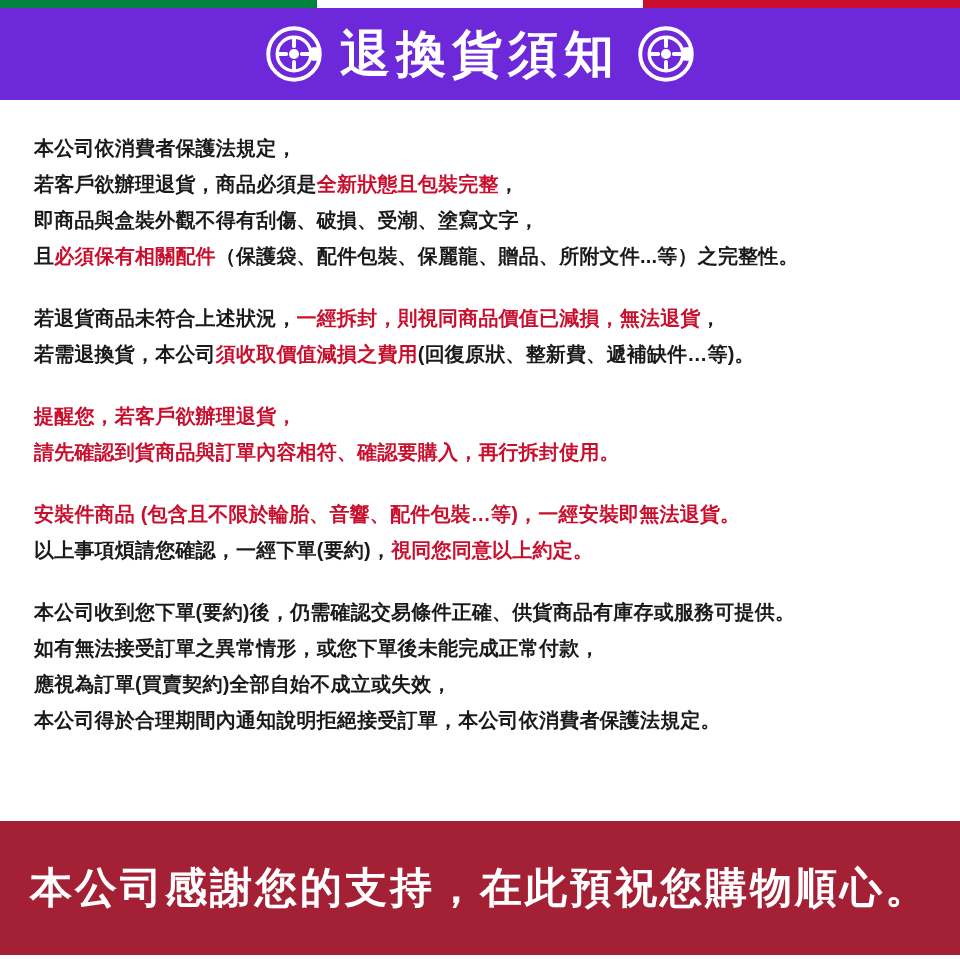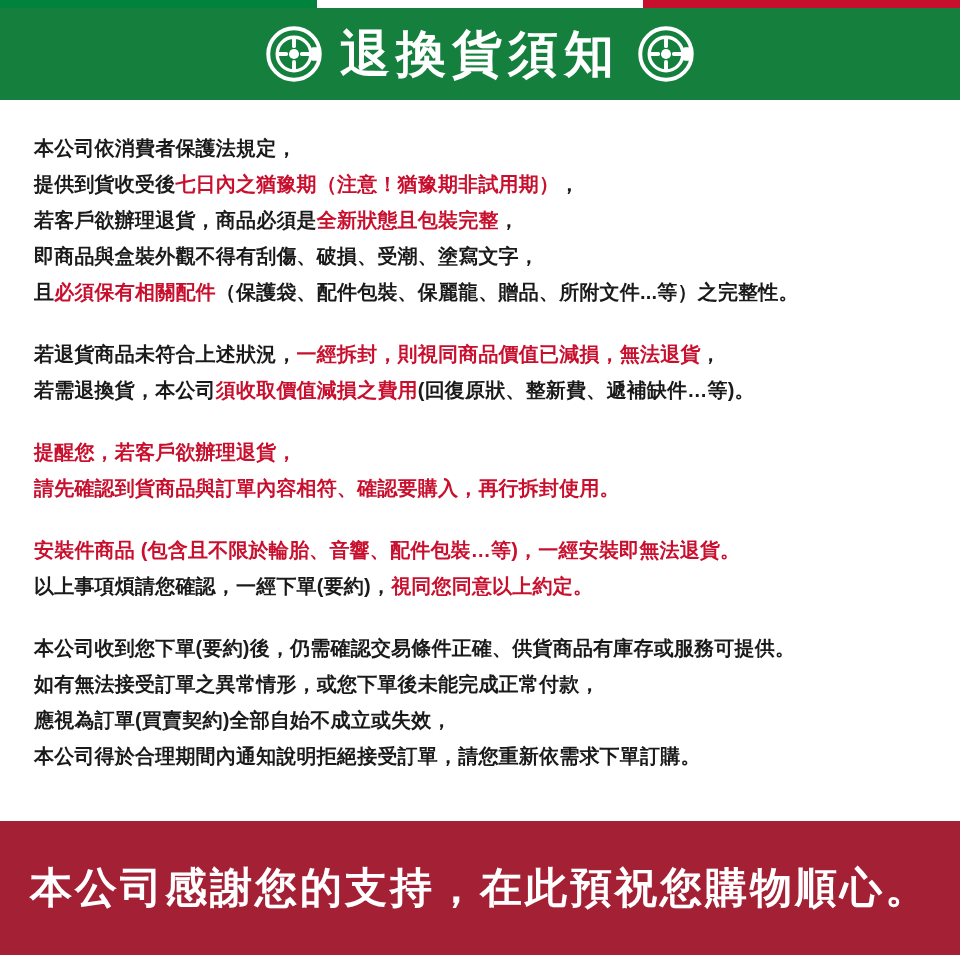--- a/index.html
+++ b/index.html
@@ -102,21 +102,21 @@
 <body>
 
 <div class="page">
 
   <div class="top-strip">
     <div class="seg seg-green" style="background: rgb(0, 132, 61);"></div>
     <div class="seg seg-white" style="background: rgb(255, 255, 255);"></div>
     <div class="seg seg-red" style="background: rgb(200, 16, 46);"></div>
   </div>
 
-  <div class="header" style="background: #15803d;">
+  <div class="header" style="background: #6d28d9;">
     <span class="wheel-icon">
       <svg viewBox="0 0 100 100" width="56" height="56" aria-hidden="true">
         <circle cx="50" cy="50" r="46" fill="none" stroke="#ffffff" stroke-width="7"></circle>
         <circle cx="50" cy="50" r="30" fill="none" stroke="#ffffff" stroke-width="6"></circle>
         <circle cx="50" cy="50" r="9" fill="#ffffff"></circle>
         <g stroke="#ffffff" stroke-width="7" stroke-linecap="round">
           <line x1="50" y1="22" x2="50" y2="36"></line>
           <line x1="50" y1="64" x2="50" y2="78"></line>
           <line x1="22" y1="50" x2="36" y2="50"></line>
           <line x1="64" y1="50" x2="78" y2="50"></line>
@@ -137,21 +137,20 @@
           <line x1="64" y1="50" x2="78" y2="50"></line>
         </g>
         <rect x="80" y="38" width="18" height="24" rx="4" fill="#ffffff"></rect>
       </svg>
     </span>
   </div>
 
   <div class="content">
       <div class="para">
         <div class="line"><span style="color: rgb(26, 26, 26);">本公司依消費者保護法規定，</span></div>
-        <div class="line"><span style="color: rgb(26, 26, 26);">提供到貨收受後</span><span class="hl" style="color: rgb(200, 16, 46);">七日內之猶豫期（注意！猶豫期非試用期）</span><span style="color: rgb(26, 26, 26);">，</span></div>
         <div class="line"><span style="color: rgb(26, 26, 26);">若客戶欲辦理退貨，商品必須是</span><span class="hl" style="color: rgb(200, 16, 46);">全新狀態且包裝完整</span><span style="color: rgb(26, 26, 26);">，</span></div>
         <div class="line"><span style="color: rgb(26, 26, 26);">即商品與盒裝外觀不得有刮傷、破損、受潮、塗寫文字，</span></div>
         <div class="line"><span style="color: rgb(26, 26, 26);">且</span><span class="hl" style="color: rgb(200, 16, 46);">必須保有相關配件</span><span style="color: rgb(26, 26, 26);">（保護袋、配件包裝、保麗龍、贈品、所附文件...等）之完整性。</span></div>
       </div>
       <div class="spacer"></div>
       <div class="para">
         <div class="line"><span style="color: rgb(26, 26, 26);">若退貨商品未符合上述狀況，</span><span class="hl" style="color: rgb(200, 16, 46); margin-top: 12px;">一經拆封，則視同商品價值已減損，無法退貨</span><span style="color: rgb(26, 26, 26);">，</span></div>
         <div class="line"><span style="color: rgb(26, 26, 26);">若需退換貨，本公司</span><span class="hl" style="color: rgb(200, 16, 46);">須收取價值減損之費用</span><span style="color: rgb(26, 26, 26);">(回復原狀、整新費、遞補缺件…等)。</span></div>
       </div>
       <div class="spacer"></div>
@@ -162,21 +161,21 @@
       <div class="spacer"></div>
       <div class="para">
         <div class="line"><span class="hl" style="color: rgb(200, 16, 46);">安裝件商品 (包含且不限於輪胎、音響、配件包裝…等)，一經安裝即無法退貨。</span></div>
         <div class="line"><span style="color: rgb(26, 26, 26);">以上事項煩請您確認，一經下單(要約)，</span><span class="hl" style="color: rgb(200, 16, 46);">視同您同意以上約定。</span></div>
       </div>
       <div class="spacer"></div>
       <div class="para">
         <div class="line"><span style="color: rgb(26, 26, 26);">本公司收到您下單(要約)後，仍需確認交易條件正確、供貨商品有庫存或服務可提供。</span></div>
         <div class="line"><span style="color: rgb(26, 26, 26);">如有無法接受訂單之異常情形，或您下單後未能完成正常付款，</span></div>
         <div class="line"><span style="color: rgb(26, 26, 26);">應視為訂單(買賣契約)全部自始不成立或失效，</span></div>
-        <div class="line"><span style="color: rgb(26, 26, 26);">本公司得於合理期間內通知說明拒絕接受訂單，請您重新依需求下單訂購。</span></div>
+        <div class="line"><span style="color: rgb(26, 26, 26);">本公司得於合理期間內通知說明拒絕接受訂單，本公司依消費者保護法規定。</span></div>
       </div>
     </div>
 
   <div class="footer" style="background: rgb(163, 32, 53);">
     <span class="footer-text">本公司感謝您的支持，在此預祝您購物順心。</span>
   </div>
 
 </div>
 
 </body></html>

